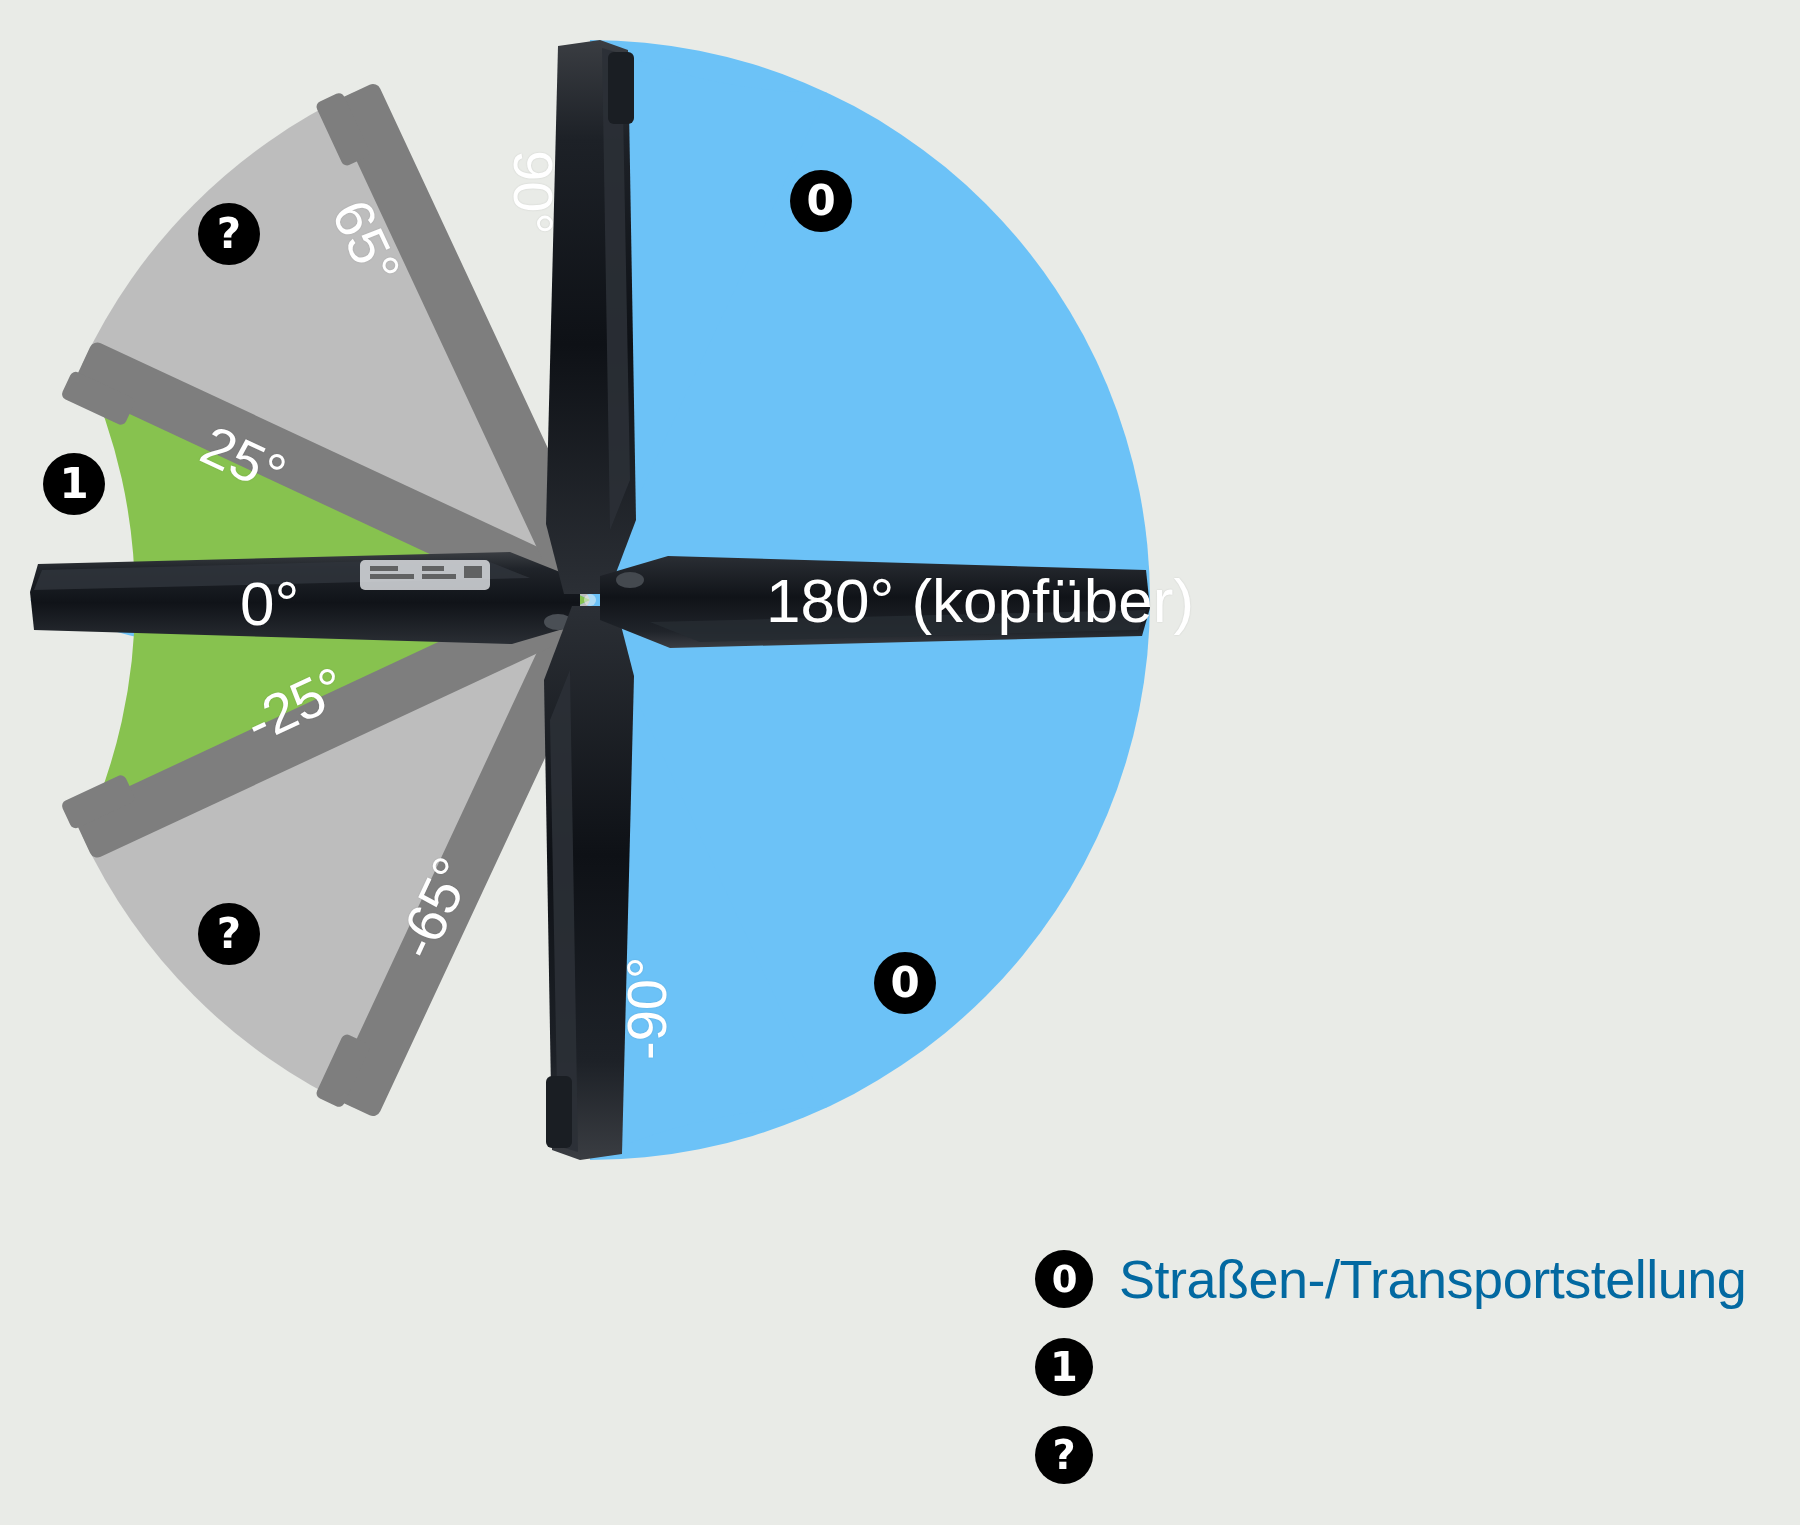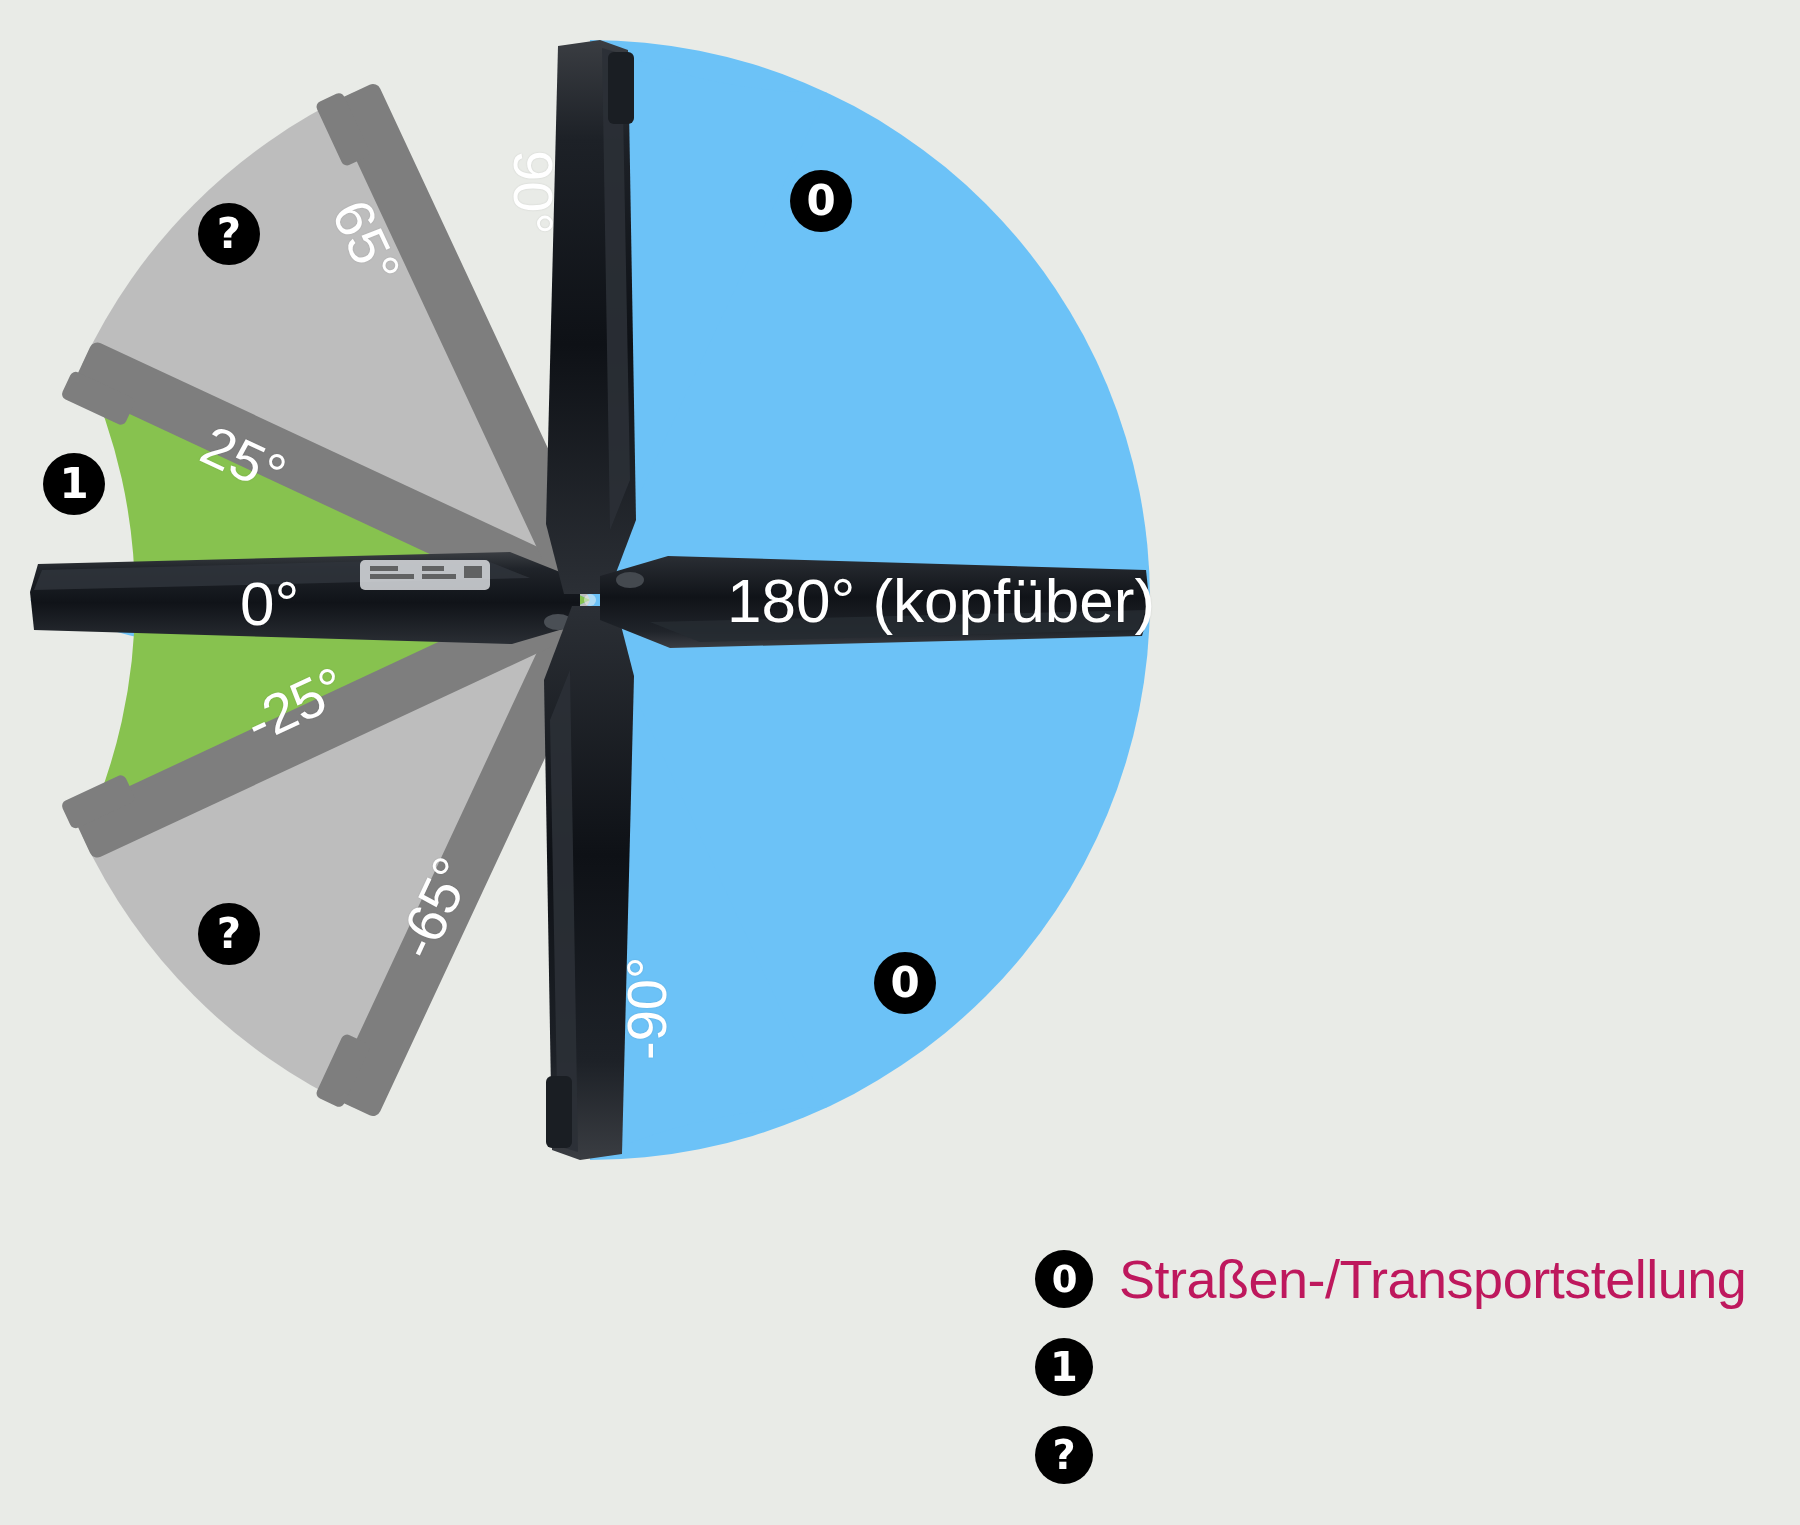--- a/index.html
+++ b/index.html
@@ -31,21 +31,21 @@
     display:flex;align-items:center;justify-content:center;
     font-size:40px;
     font-weight:bold;
     line-height:1;
     flex:0 0 auto;
     font-family:"DejaVu Sans",sans-serif;
   }
   .badge.zero{font-size:37px;letter-spacing:-1px;}
   .legend-label{
     font-size:54px;
-    color:#be185d;
+    color:#0369a1;
     white-space:nowrap;
     letter-spacing:-0.5px;
   }
   
   .marker{
     position:absolute;
     width:62px;height:62px;
     border-radius:50%;
     background:#000;color:#fff;
     display:flex;align-items:center;justify-content:center;
@@ -170,21 +170,21 @@
   <div class="ang" style="left:219px;top:412px;transform:rotate(25deg);transform-origin:left top;">25°</div>
 
   <div class="ang big" style="left:240px;top:568px;">0°</div>
 
   <div class="ang" style="left:235px;top:697px;transform:rotate(-25deg);transform-origin:left top;">-25°</div>
 
   <div class="ang" style="left:383px;top:941px;transform:rotate(-65deg);transform-origin:left top;">-65°</div>
 
   <div class="ang" style="left:614px;top:1060px;transform:rotate(-90deg);transform-origin:left top;">-90°</div>
 
-  <div class="ang big" style="left:727px;top:565px;">180° (kopfüber)</div>
+  <div class="ang big" style="left:766px;top:565px;">180° (kopfüber)</div>
 
   <div class="marker" style="left:790px;top:170px;">0</div>
 
   <div class="marker" style="left:874px;top:952px;">0</div>
 
   <div class="marker" style="left:198px;top:203px;">?</div>
 
   <div class="marker" style="left:198px;top:903px;">?</div>
 
   <div class="marker" style="left:43px;top:453px;">1</div>

